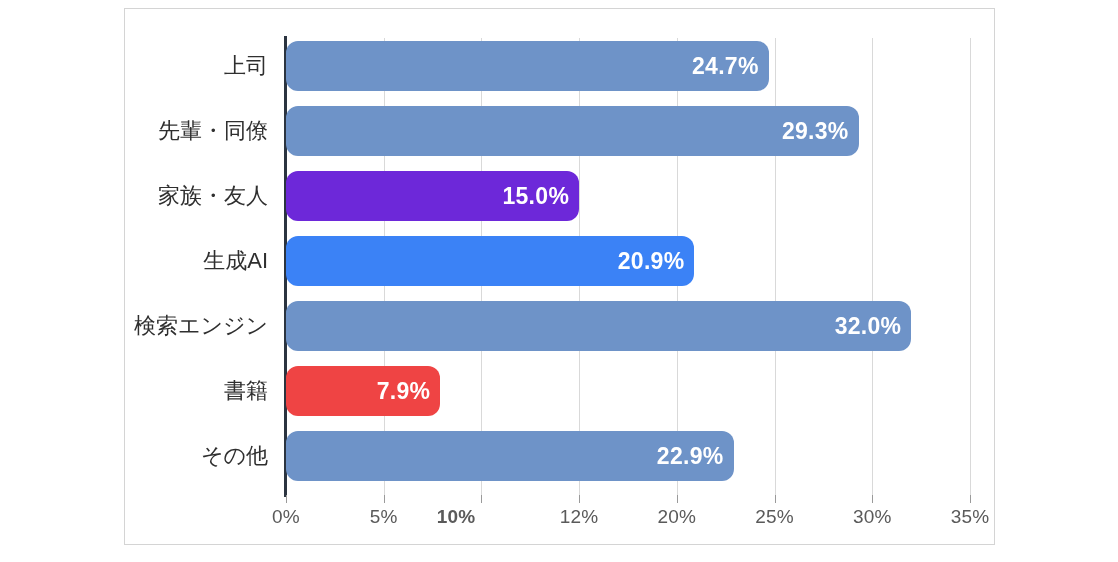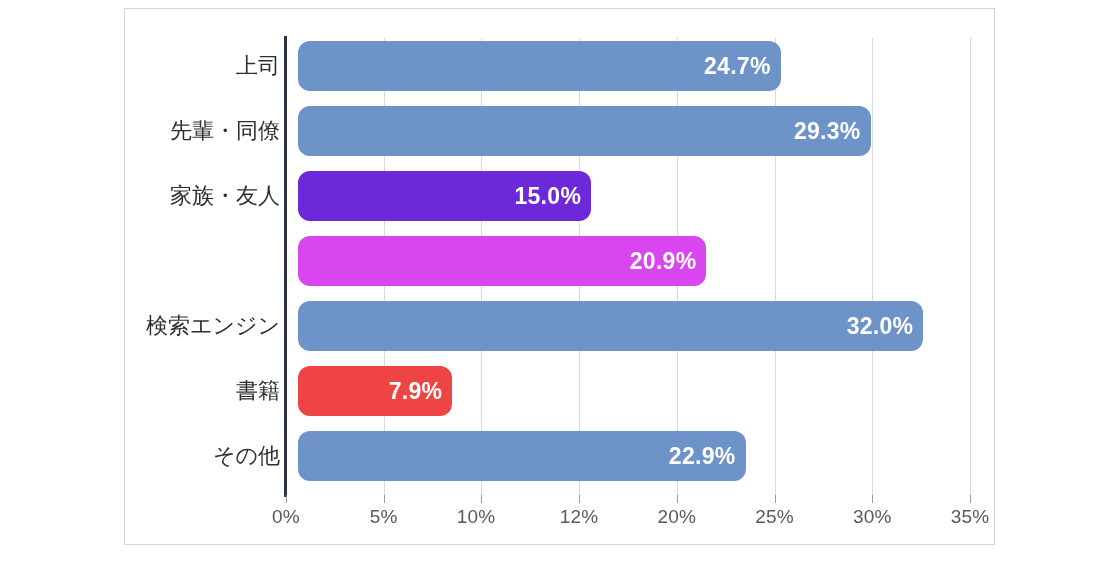--- a/index.html
+++ b/index.html
@@ -73,21 +73,21 @@
     text-align: center;
     font-size: 19px;
     color: #5a5a5a;
     letter-spacing: .2px;
     white-space: nowrap;
   }
 
   
   .row {
     position: absolute;
-    left: 12px;
+    left: 0;
     height: 56px;
   }
   .bar {
     position: absolute;
     left: 0;
     top: 0;
     height: 50px;
     background: #6e93c8;
     border-radius: 12px;
   }
@@ -147,21 +147,22 @@
           <div class="bar-label">29.3%</div>
         </div>
       </div>
       <div class="row" style="top: 133px; width: 684px;">
         <div class="cat-label">家族・友人</div>
         <div class="bar" style="width: 293.143px; background: #6d28d9;">
           <div class="bar-label">15.0%</div>
         </div>
       </div>
       <div class="row" style="top: 198px; width: 684px;">
-        <div class="bar" style="width: 408.446px; background: #d946ef;">
+        <div class="cat-label">生成AI</div>
+        <div class="bar" style="width: 408.446px; background: #3b82f6;">
           <div class="bar-label">20.9%</div>
         </div>
       </div>
       <div class="row" style="top: 263px; width: 684px;">
         <div class="cat-label">検索エンジン</div>
         <div class="bar" style="width: 625.371px; background: rgb(110, 147, 200);">
           <div class="bar-label">32.0%</div>
         </div>
       </div>
       <div class="row" style="top: 328px; width: 684px;">
@@ -178,21 +179,21 @@
       </div>
     </div>
 </div>
 
 <div id="ticks">
     <div class="tick-mark" style="left: 286px;"></div>
     <div class="tick-label" style="left: 286px;">0%</div>
     <div class="tick-mark" style="left: 383.714px;"></div>
     <div class="tick-label" style="left: 383.714px;">5%</div>
     <div class="tick-mark" style="left: 481.429px;"></div>
-    <div class="tick-label" style="left: 476px;">10%</div>
+    <div class="tick-label" style="left: 456px; font-weight: bold;">10%</div>
     <div class="tick-mark" style="left: 579.143px;"></div>
     <div class="tick-label" style="left: 579.143px;">12%</div>
     <div class="tick-mark" style="left: 676.857px;"></div>
     <div class="tick-label" style="left: 676.857px;">20%</div>
     <div class="tick-mark" style="left: 774.571px;"></div>
     <div class="tick-label" style="left: 774.571px;">25%</div>
     <div class="tick-mark" style="left: 872.286px;"></div>
     <div class="tick-label" style="left: 872.286px;">30%</div>
     <div class="tick-mark" style="left: 970px;"></div>
     <div class="tick-label" style="left: 970px;">35%</div>

